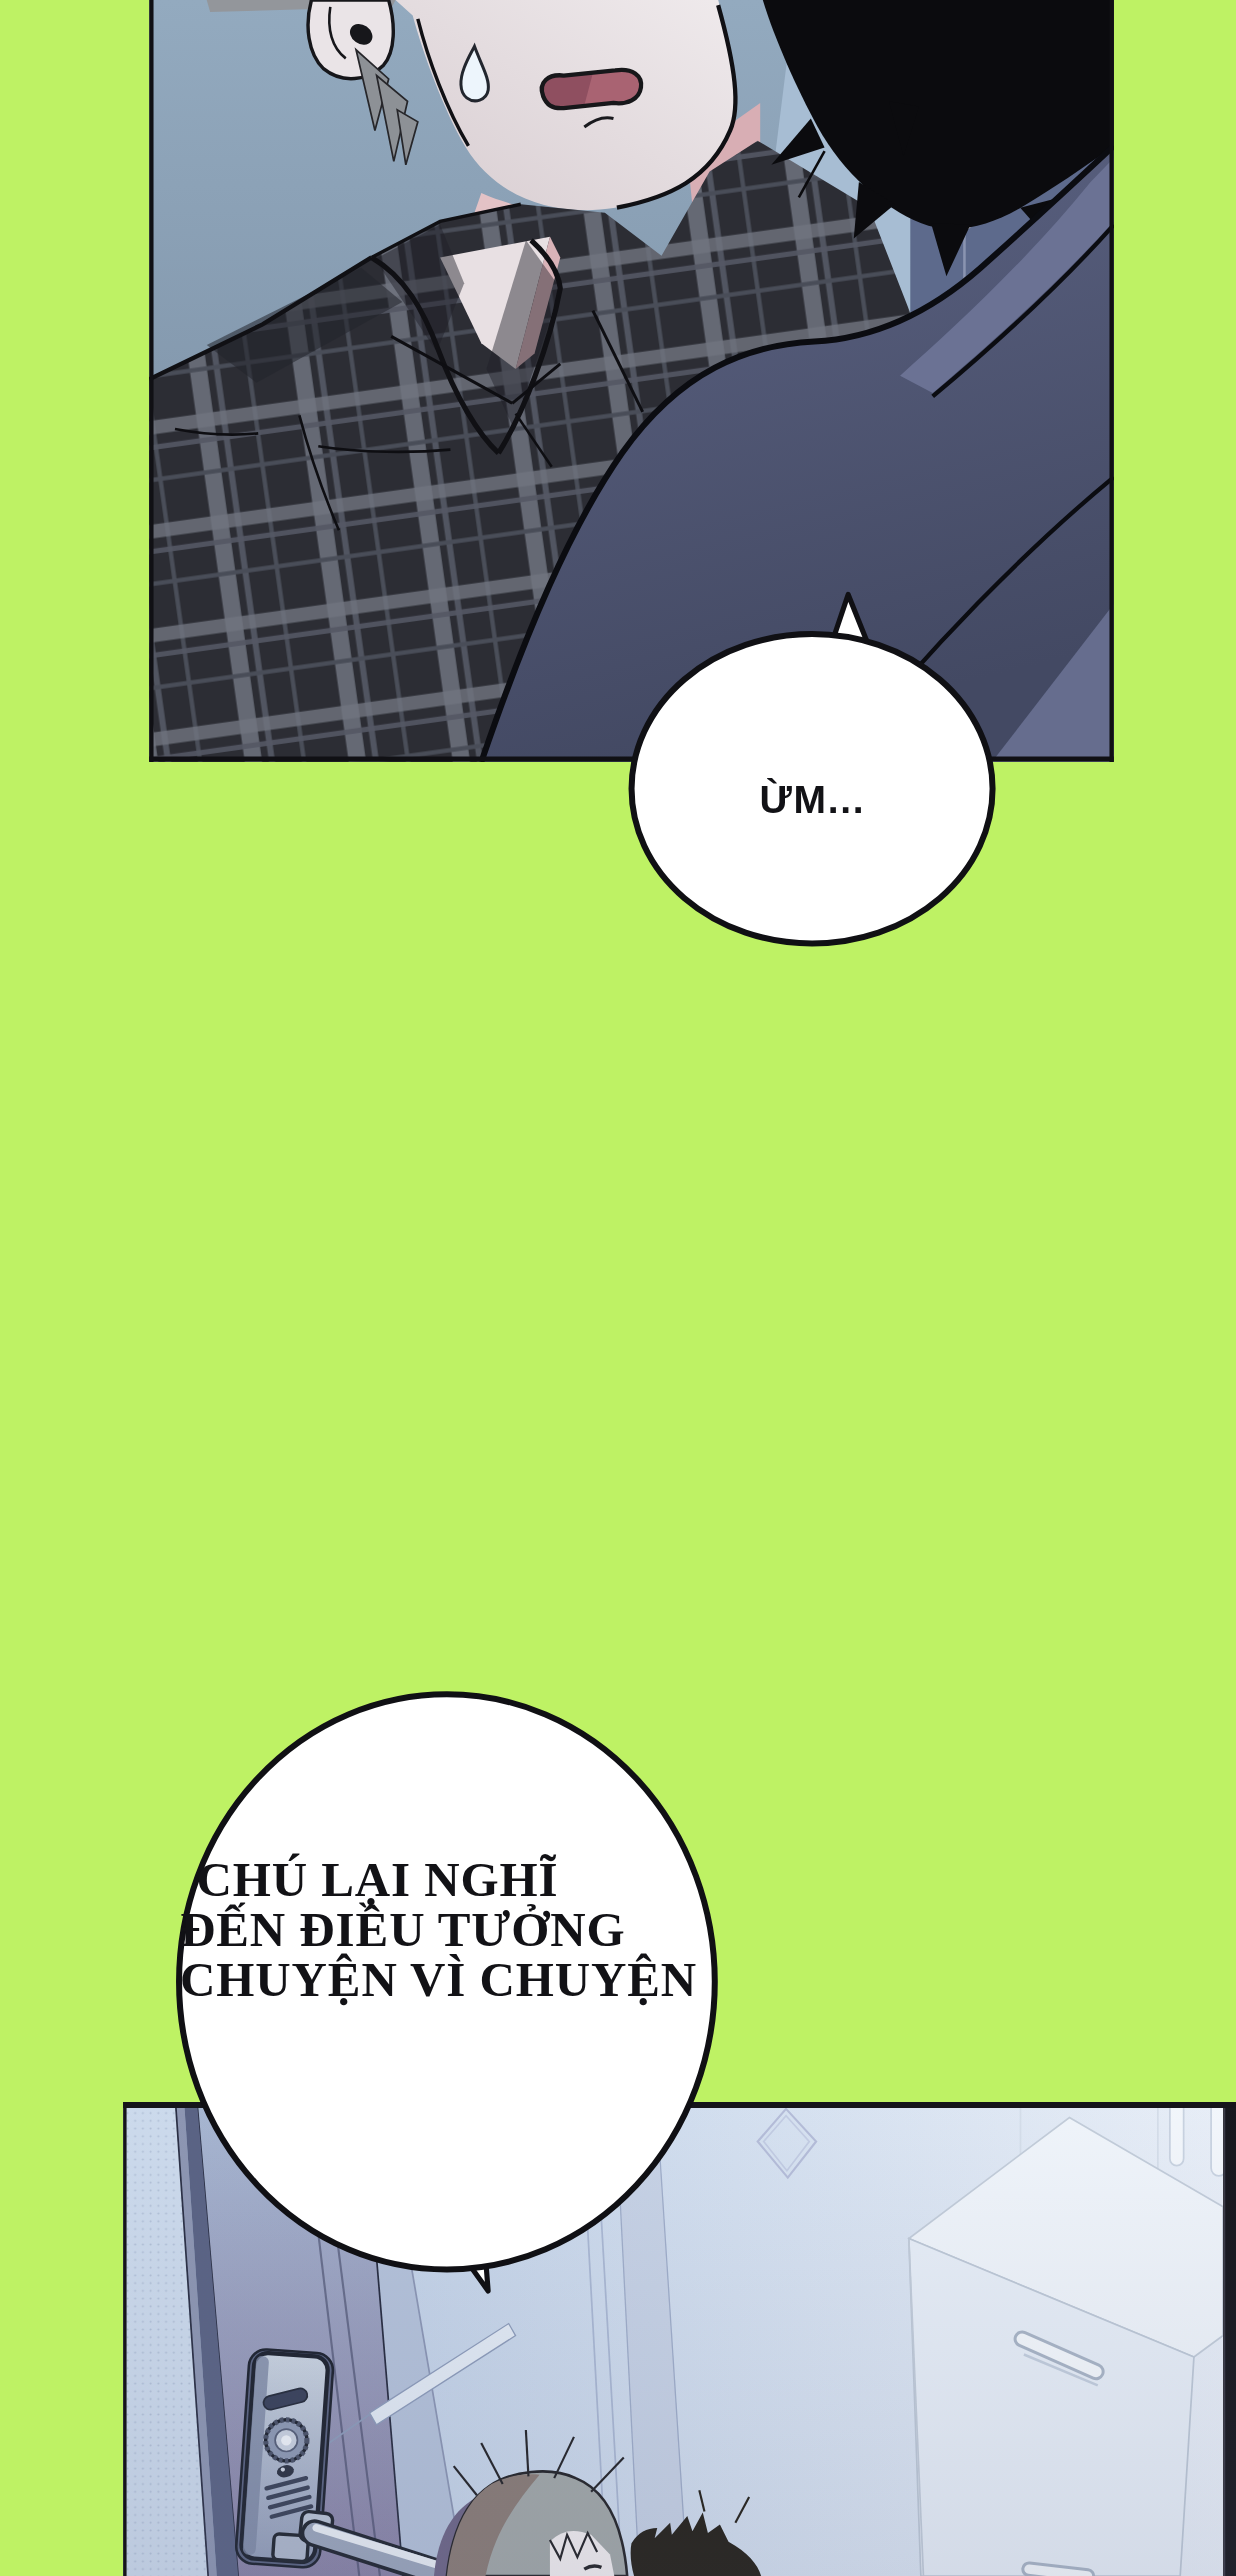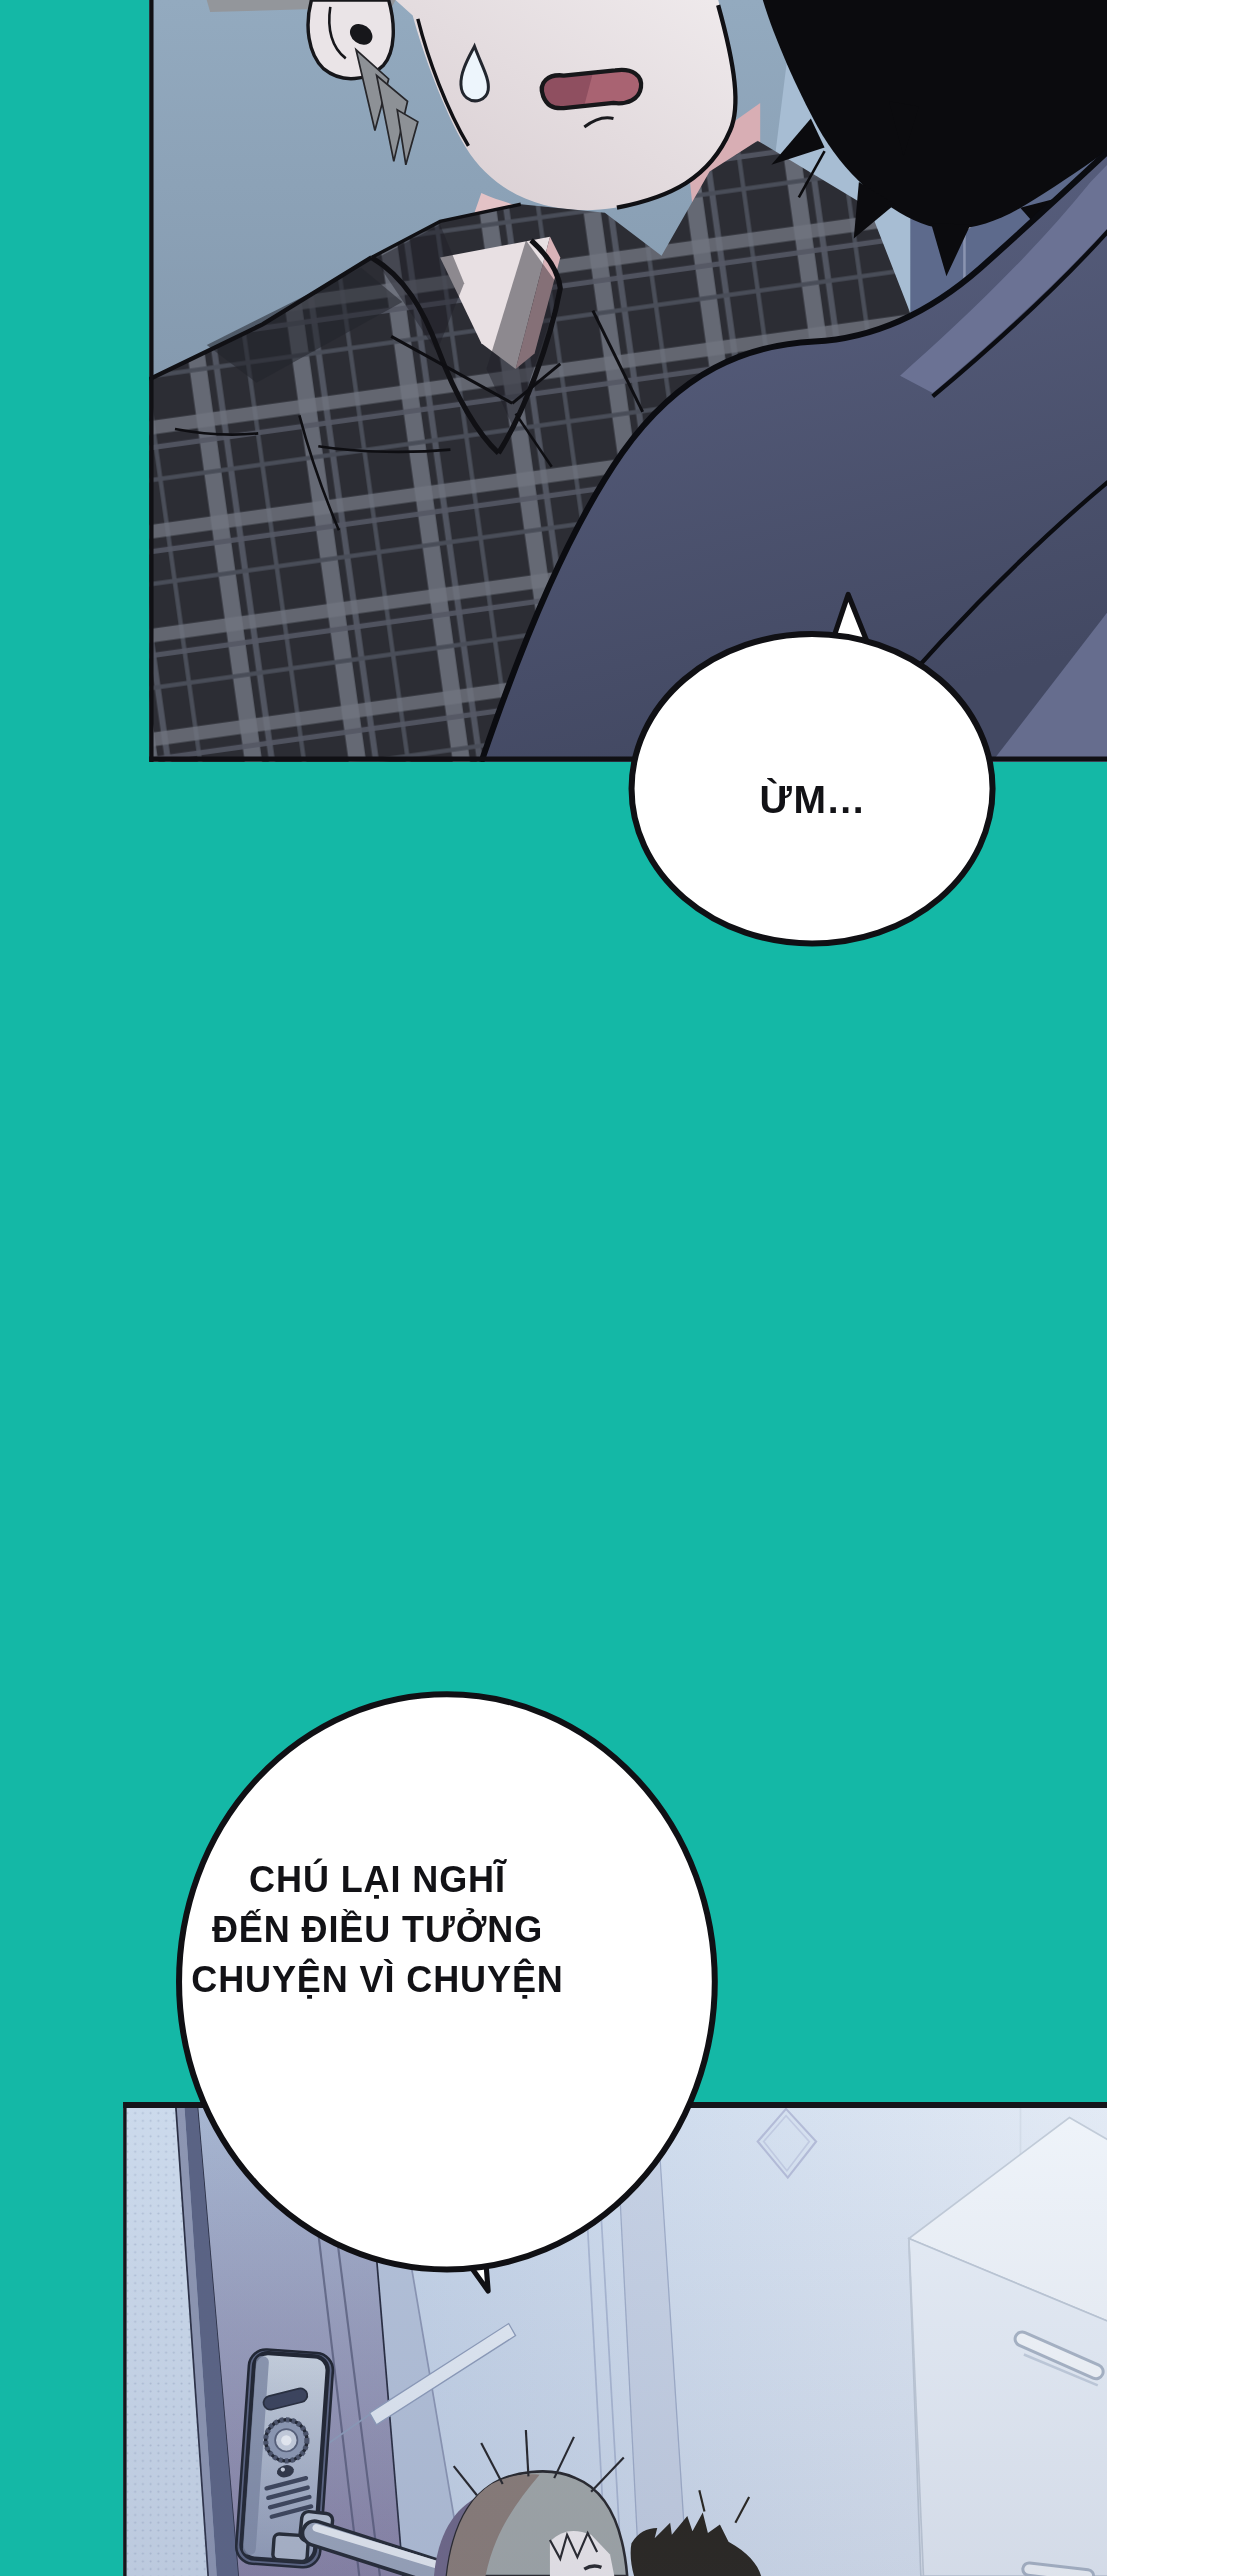--- a/index.html
+++ b/index.html
@@ -1,22 +1,22 @@
 <!DOCTYPE html>
 <html style="font-size:13.7px"><head>
 <meta charset="utf-8">
 <style>
   html,body{margin:0;padding:0;background:#ffffff;}
-  .page{position:relative;width:1107px;height:2576px;background:#14b8a6;overflow:hidden;
+  .page{position:relative;width:1236px;height:2576px;background:#bef264;overflow:hidden;
         font-family:"Liberation Sans", sans-serif;}
   .panel{position:absolute;display:block;}
   .bubble-shape{position:absolute;display:block;z-index:4;}
   .bubble-text{position:absolute;z-index:5;color:#121216;font-weight:700;text-align:center;}
   .bubble-text-um{left:632px;top:775px;width:361px;font-size:39px;line-height:50px;letter-spacing:1.7px;}
-  .bubble-text-q{left:180px;top:1855px;width:395px;font-size:36px;line-height:50px;letter-spacing:0.9px;}
+  .bubble-text-q{left:180px;top:1855px;width:395px;font-size:49px;line-height:50px;letter-spacing:0.9px;font-family:Liberation Serif, serif;}
   .bubble-text-q div{white-space:nowrap;}
 </style>
 </head>
 <body>
 
 <div class="page">
 
   <svg class="panel" style="left:149px;top:0;" width="965" height="762" viewBox="173 0 1124 888">
     <defs>
       <linearGradient id="p1bg" x1="0" y1="0" x2="0" y2="1">

